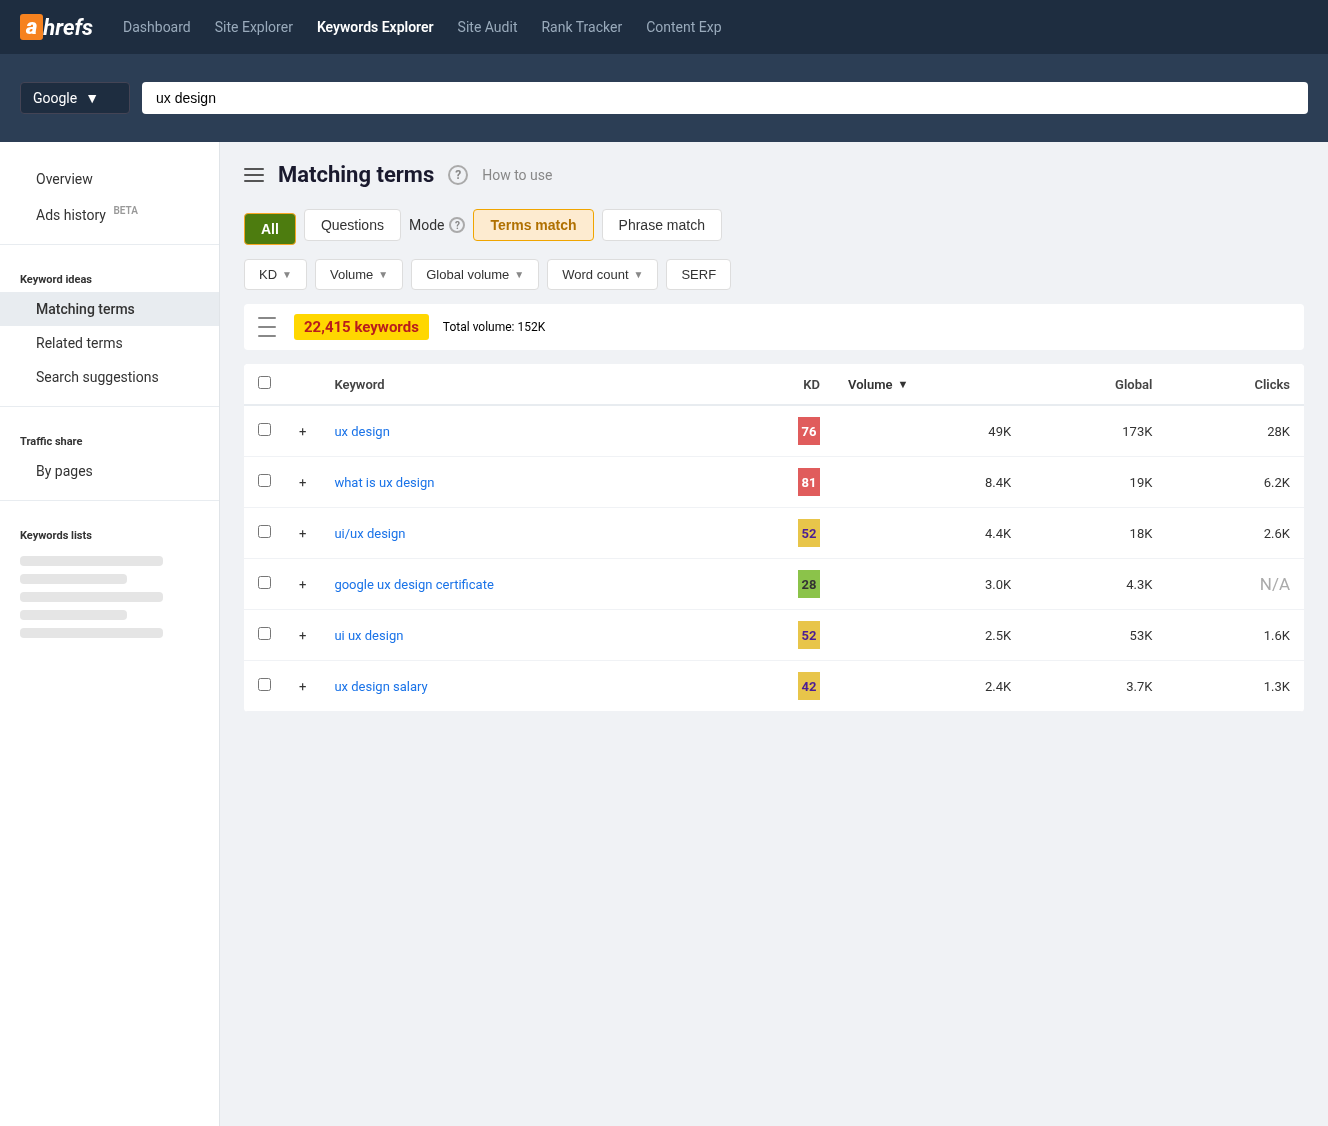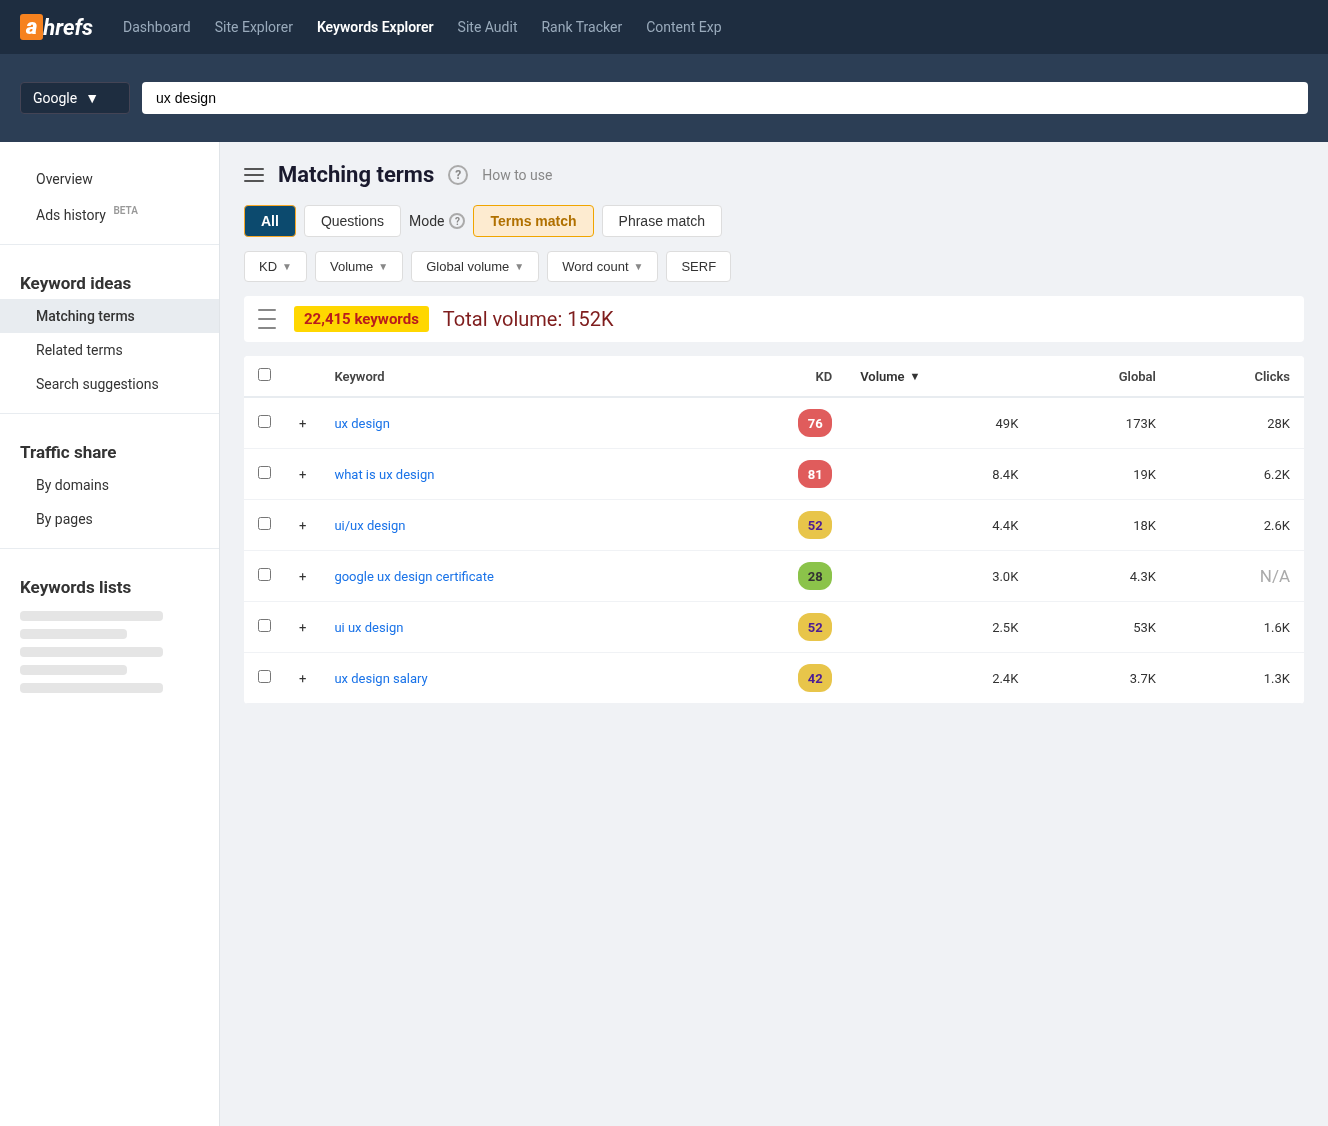--- a/index.html
+++ b/index.html
@@ -100,21 +100,21 @@
       cursor: pointer;
       color: #333;
       font-size: 14px;
     }
     .sidebar-item.active {
       background: #e8ecf0;
       font-weight: 500;
     }
     .sidebar-section-label {
       padding: 16px 20px 6px;
-      font-size: 17px;
+      font-size: 11px;
       font-weight: 700;
       color: #333;
     }
     .sidebar-beta {
       font-size: 10px;
       color: #999;
       font-weight: 600;
       margin-left: 4px;
       vertical-align: super;
     }
@@ -199,24 +199,25 @@
     .tab-btn {
       padding: 7px 16px;
       border-radius: 4px;
       border: 1px solid #ddd;
       background: white;
       font-size: 14px;
       cursor: pointer;
       color: #333;
     }
     .tab-btn.active-orange {
-      background: #0c4a6e;
+      background: #4d7c0f;
       border-color: #f9a825;
       color: white;
       font-weight: 600;
+      margin-top: 8px;
     }
     .mode-label {
       font-size: 14px;
       color: #333;
       display: flex;
       align-items: center;
       gap: 5px;
     }
     .tab-btn.active-mode {
       background: #fdebd0;
@@ -258,22 +259,22 @@
     }
     .keywords-count-badge {
       background: #ffd700;
       padding: 4px 10px;
       border-radius: 3px;
       font-weight: 700;
       font-size: 15px;
       color: #b91c1c;
     }
     .total-volume-text {
-      font-size: 20px;
-      color: #7f1d1d;
+      font-size: 12px;
+      color: #000000;
     }
 
     
     .data-table {
       width: 100%;
       border-collapse: collapse;
       background: white;
       border-radius: 4px;
       overflow: hidden;
     }
@@ -301,23 +302,23 @@
 
     .keyword-link {
       color: #1a73e8;
       cursor: pointer;
     }
 
     .kd-badge {
       display: inline-flex;
       align-items: center;
       justify-content: center;
-      width: 34px;
+      width: 22px;
       height: 28px;
-      border-radius: 12px;
+      border-radius: 0;
       font-weight: 700;
       font-size: 13px;
       color: white;
       text-align: center;
     }
     .kd-red { background: #e05c5c; }
     .kd-yellow { background: #e8c54a; color: #4c1d95; }
     .kd-light-green { background: #8bc34a; color: #333; }
 
     .na-text { color: #aaa; font-size: 17px; }
@@ -370,21 +371,20 @@
     <hr class="sidebar-divider">
 
     <div class="sidebar-section-label">Keyword ideas</div>
     <div class="sidebar-item active">Matching terms</div>
     <div class="sidebar-item">Related terms</div>
     <div class="sidebar-item">Search suggestions</div>
 
     <hr class="sidebar-divider">
 
     <div class="sidebar-section-label">Traffic share</div>
-    <div class="sidebar-item">By domains</div>
     <div class="sidebar-item">By pages</div>
 
     <hr class="sidebar-divider">
 
     <div class="sidebar-section-label">Keywords lists</div>
     <div class="sidebar-blurred">
       <div class="blur-bar medium"></div>
       <div class="blur-bar short"></div>
       <div class="blur-bar medium"></div>
       <div class="blur-bar short"></div>

